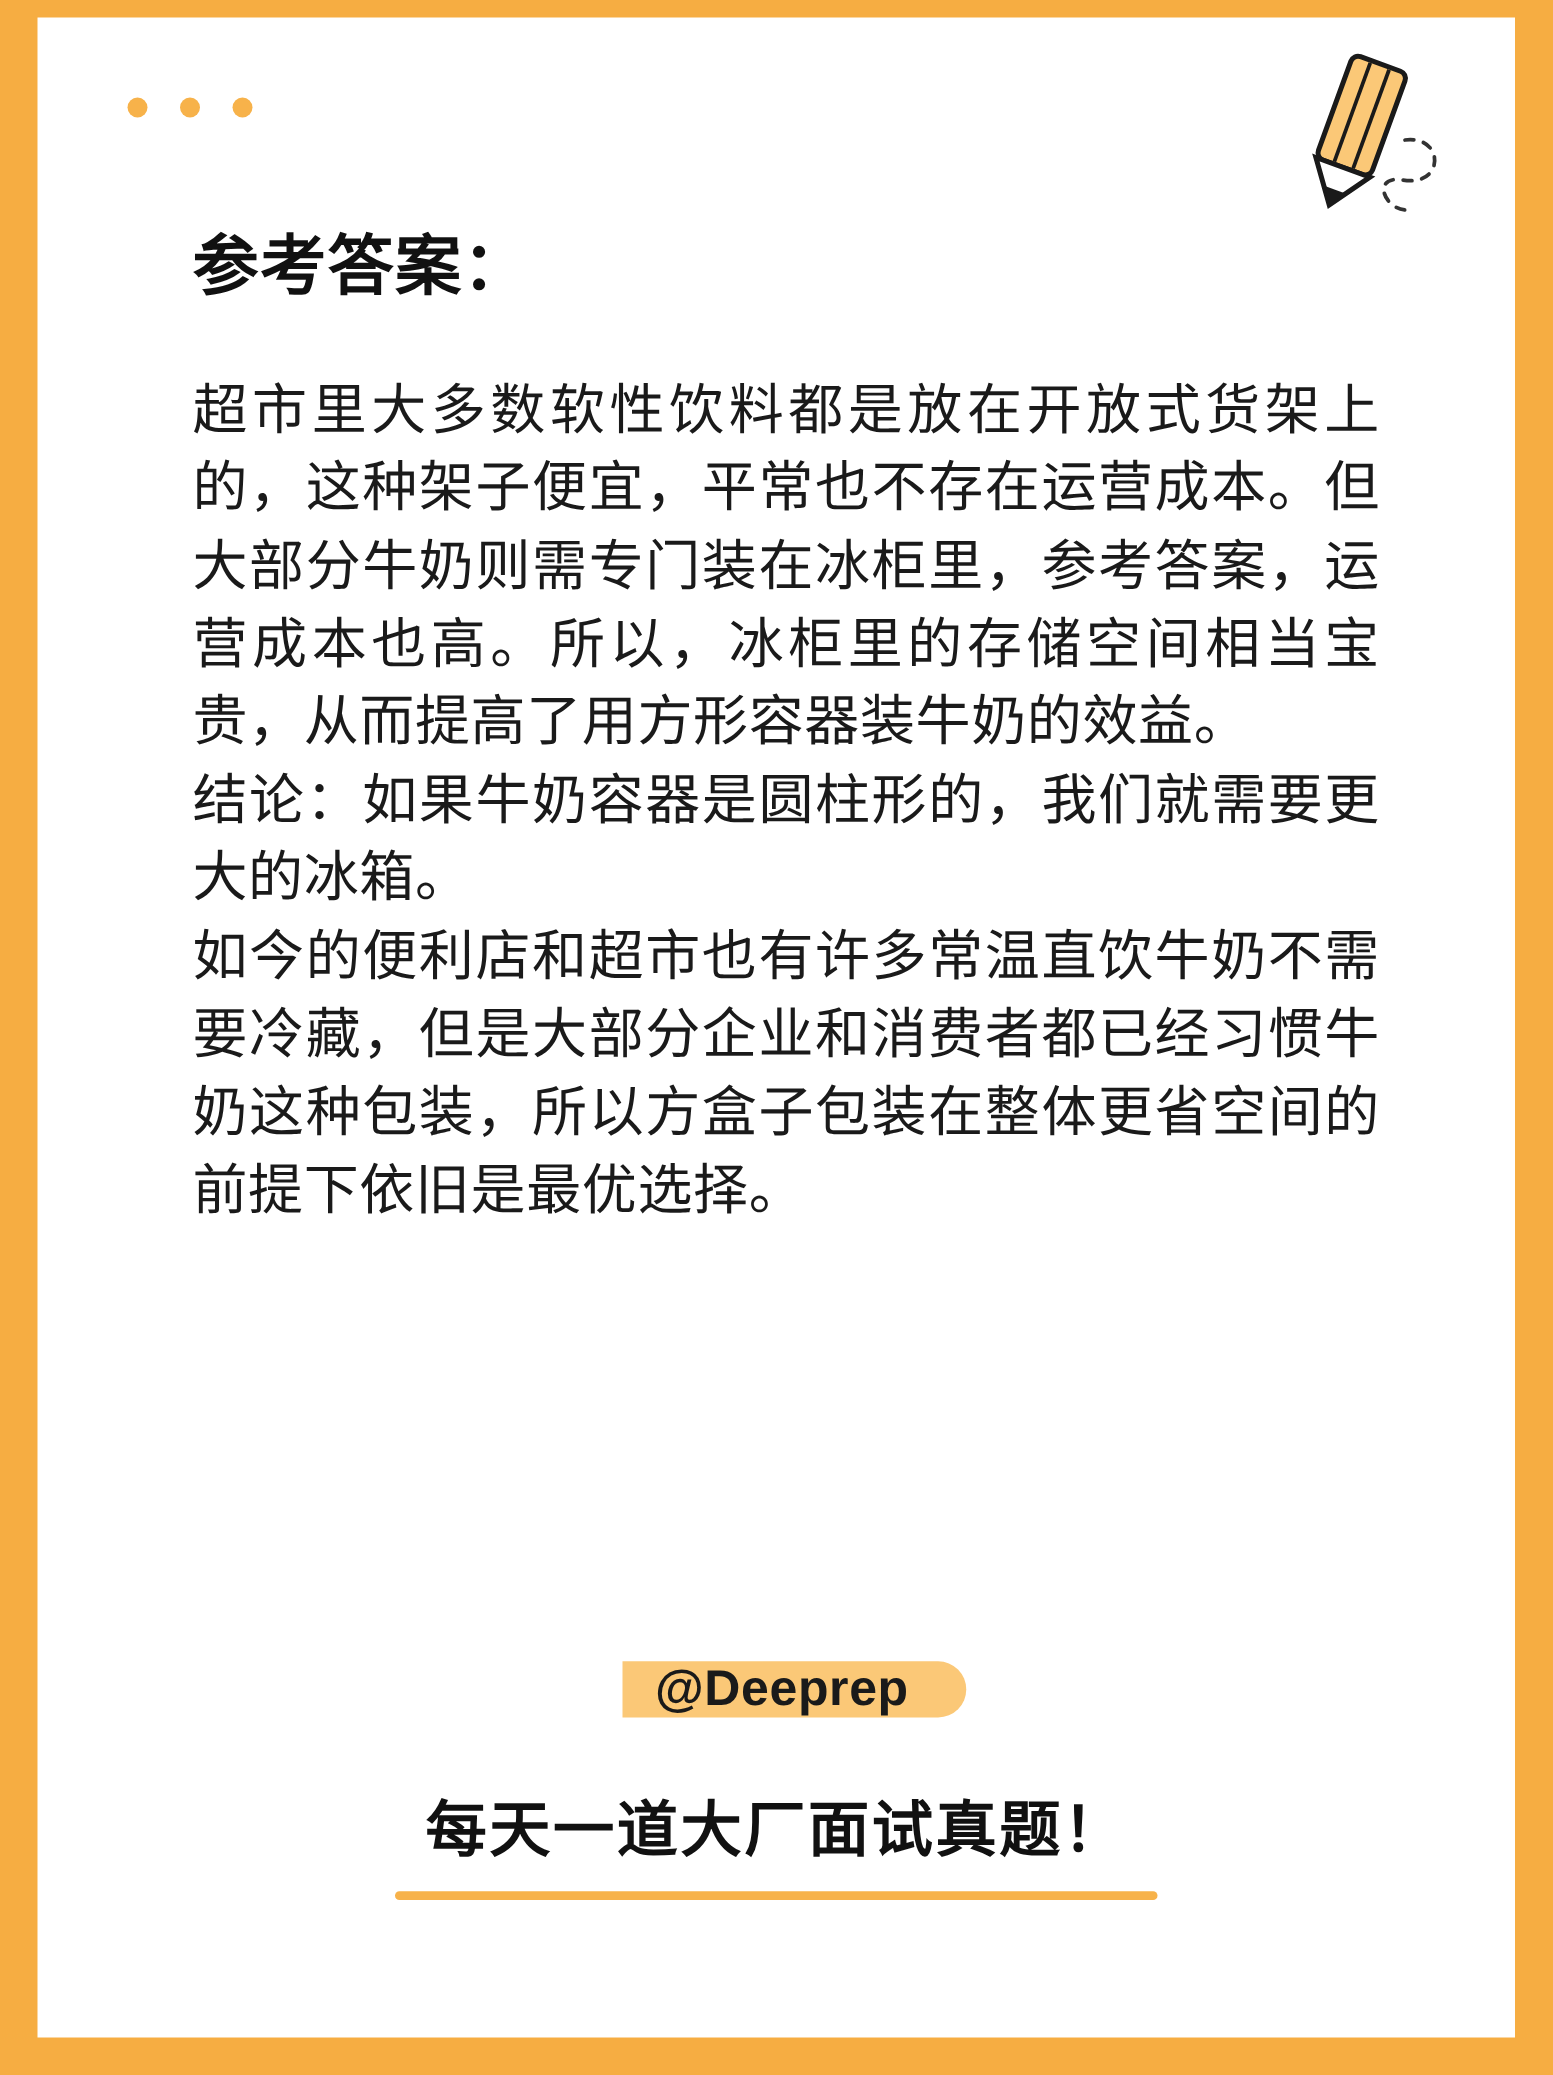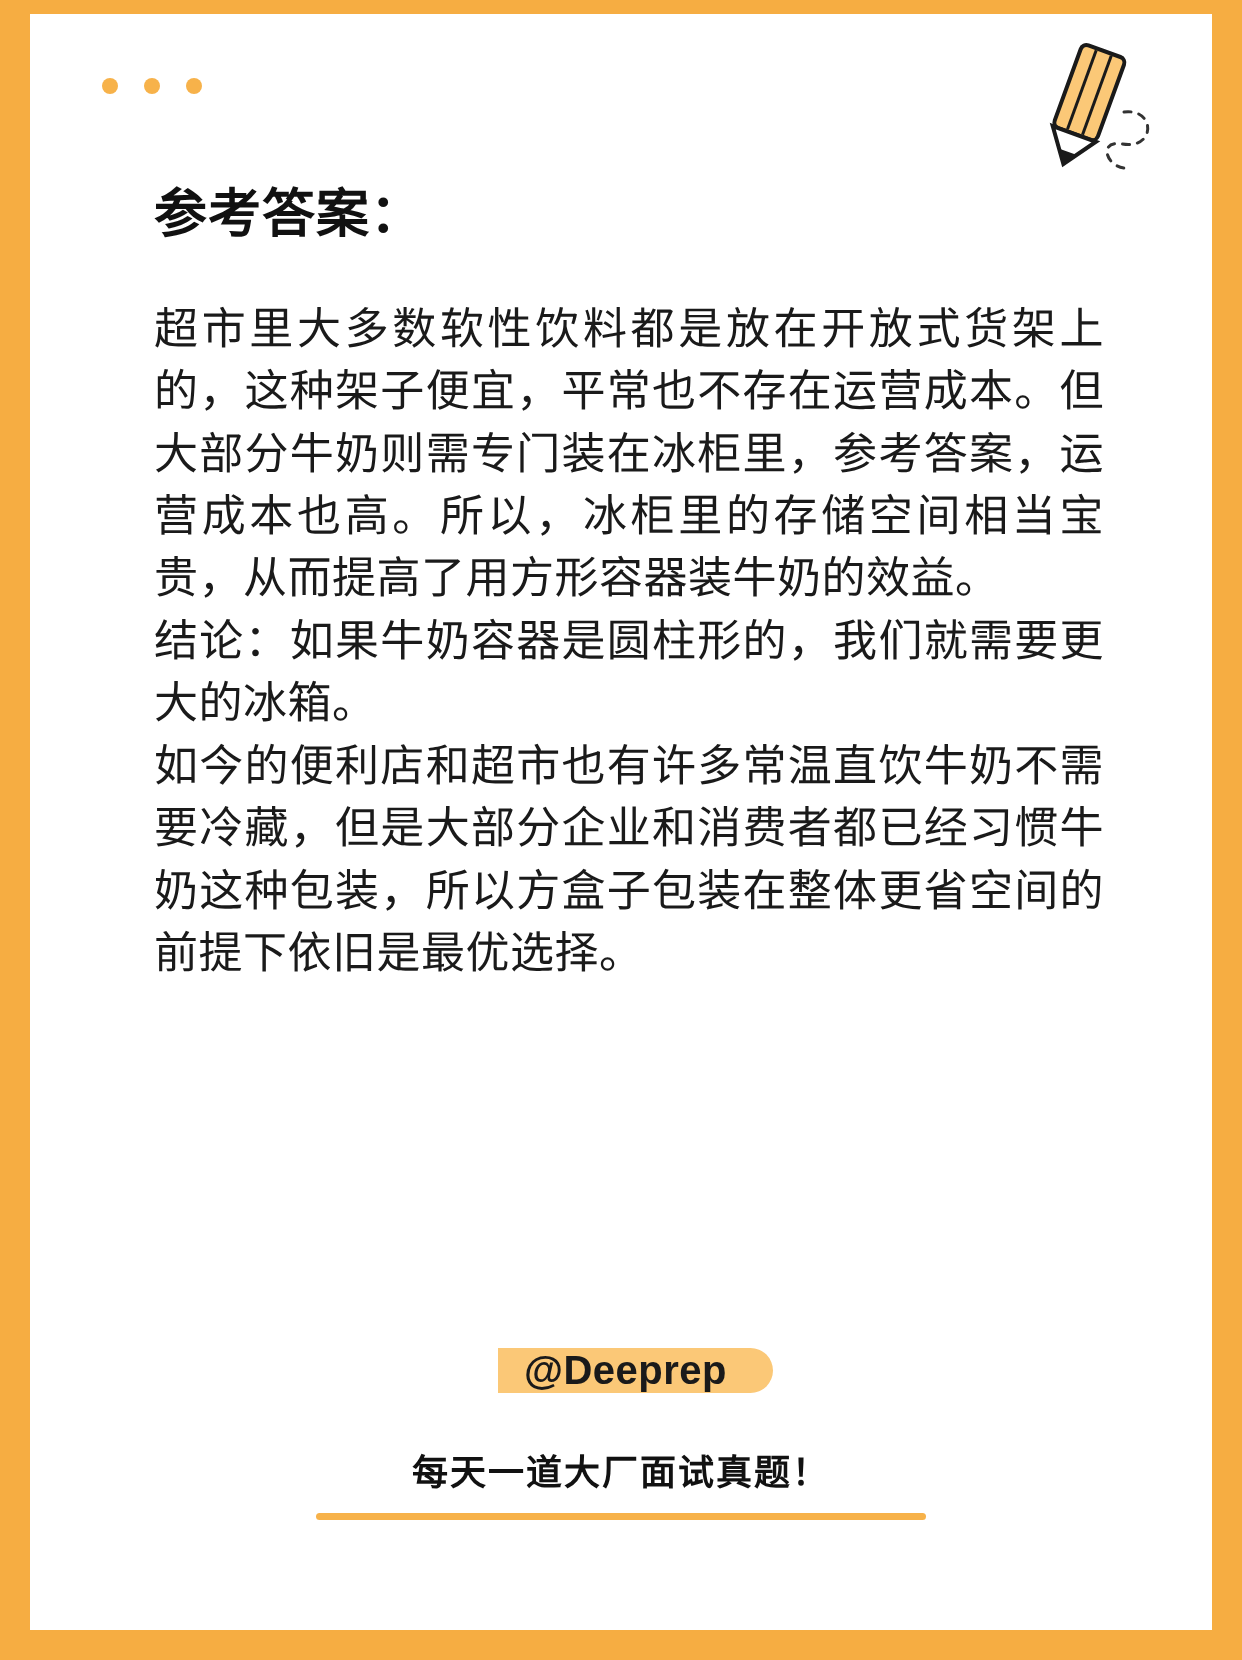--- a/index.html
+++ b/index.html
@@ -101,21 +101,21 @@
     display: flex;
     align-items: center;
     font-size: 40px;
     font-weight: bold;
     color: #1A1A1A;
     letter-spacing: 0.5px;
   }
 
   .tagline {
     margin-top: 48px;
-    font-size: 36px;
+    font-size: 49px;
     font-weight: bold;
     color: #111111;
     letter-spacing: 2px;
   }
   .underline {
     margin: 18px auto 0 auto;
     width: 610px;
     height: 7px;
     background: #F7B24A;
     border-radius: 4px;

